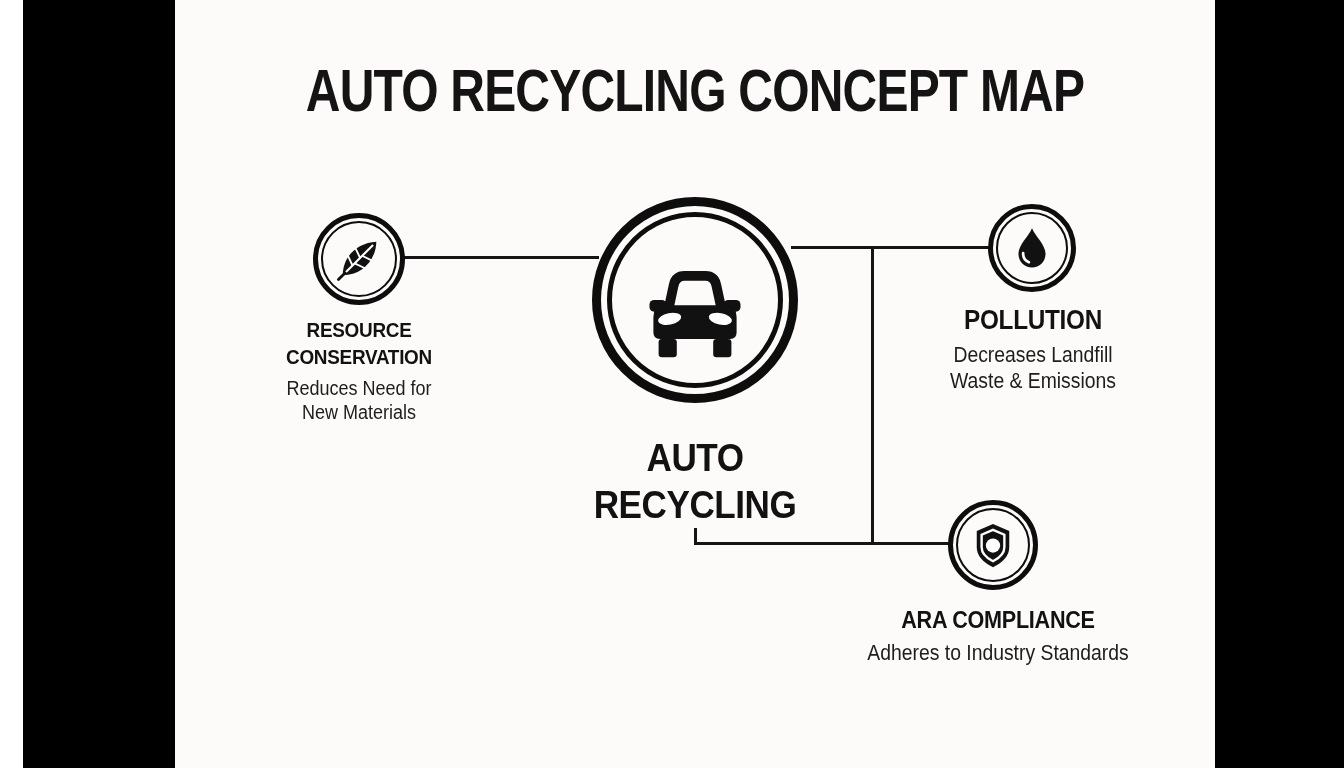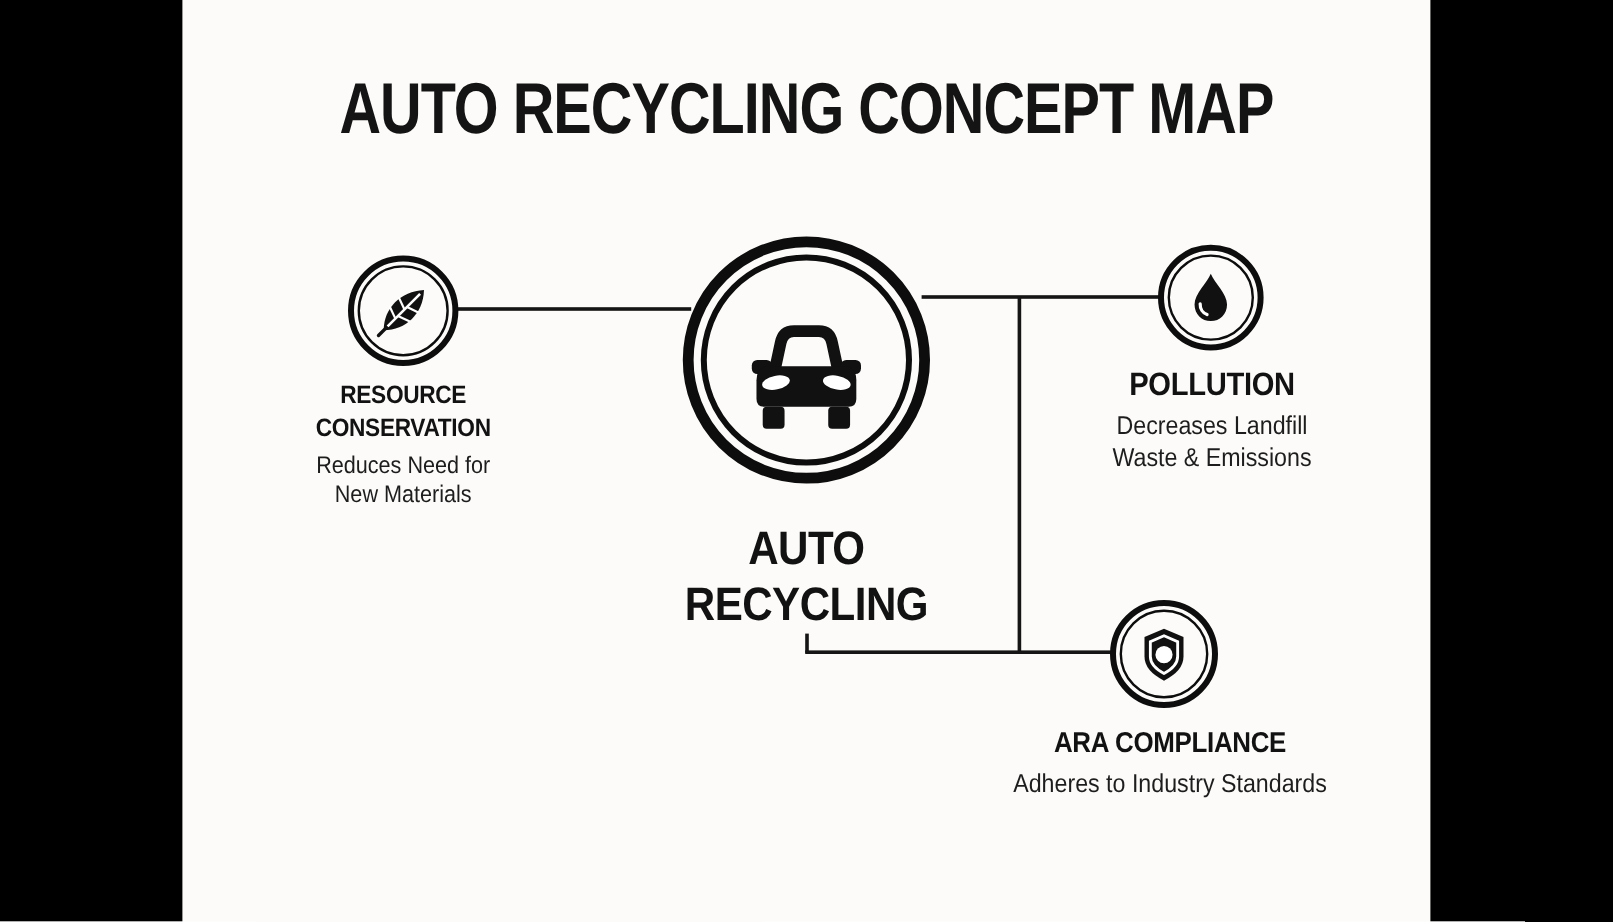--- a/index.html
+++ b/index.html
@@ -3,20 +3,21 @@
 <meta charset="utf-8">
 <style>
   * { margin: 0; padding: 0; box-sizing: border-box; }
   html, body { width: 1344px; height: 768px; overflow: hidden; }
   body { font-family: "Liberation Sans", "DejaVu Sans", sans-serif; }
 
   .canvas {
     position: relative;
     width: 1216px; height: 768px;
     background: #fcfbf9;
+    margin-left: 23px;
   }
   .frame-bar {
     position: absolute; top: 0; height: 768px;
     background: #000000;
   }
   .frame-bar.left  { left: 0; width: 152px; }
   .frame-bar.right { left: 1192px; width: 152px; }
 
   .page-title {
     position: absolute;

